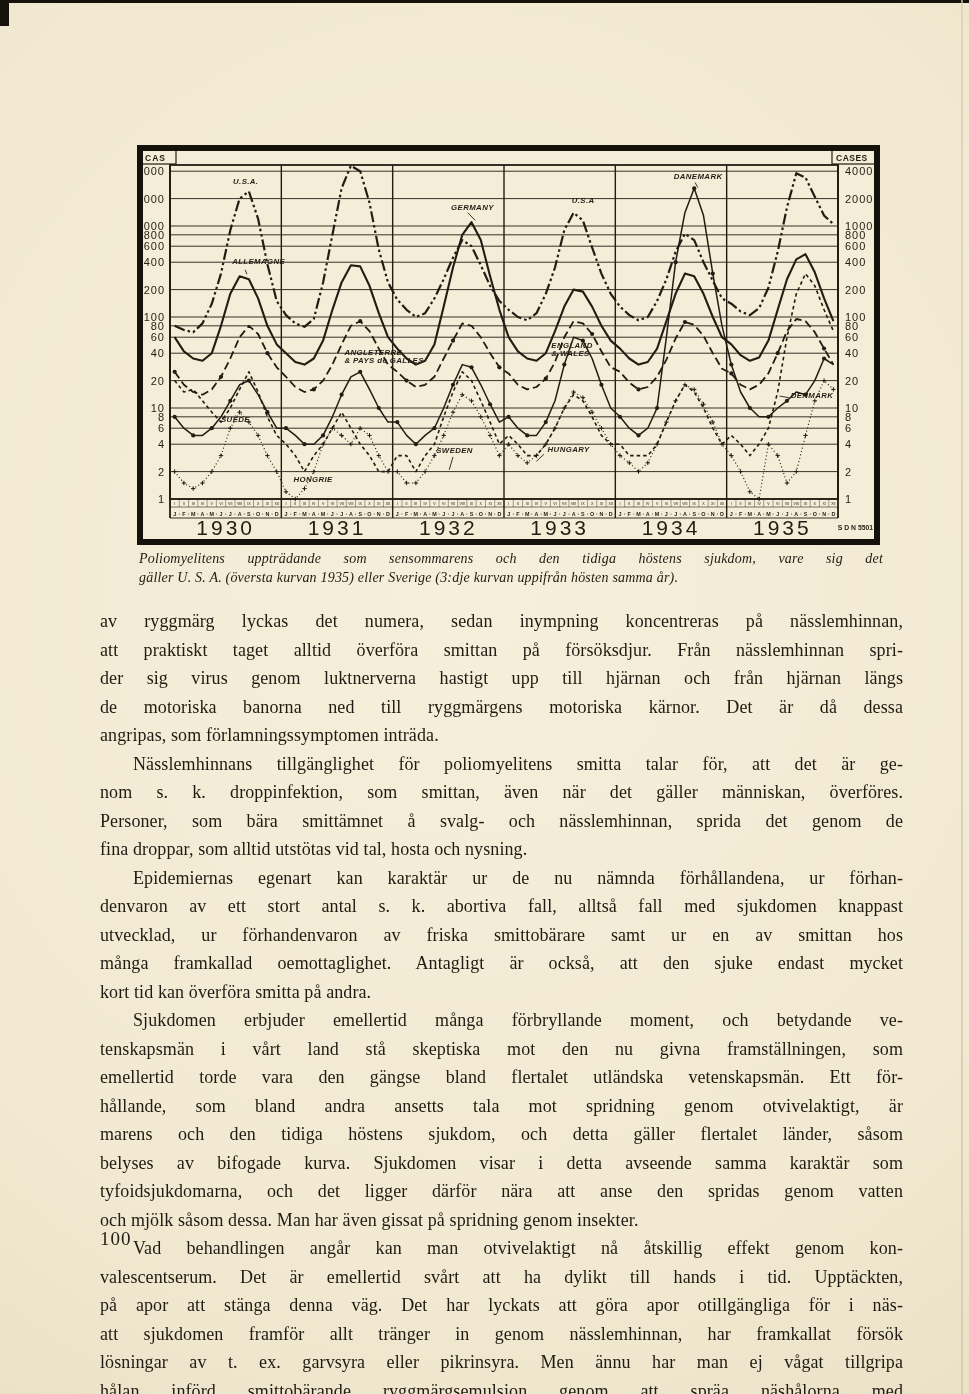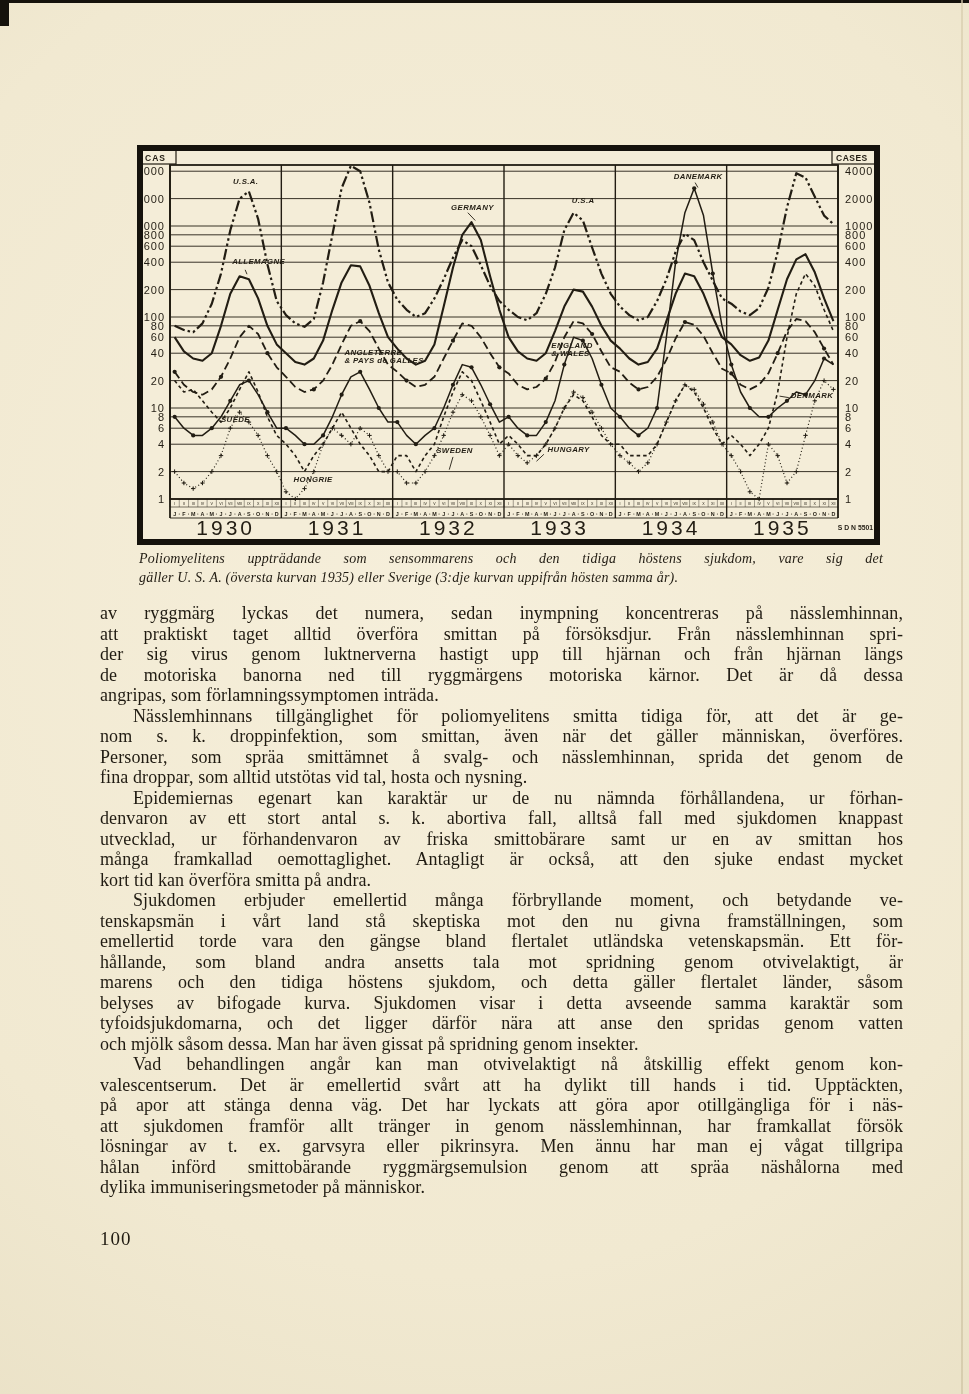--- a/index.html
+++ b/index.html
@@ -9,21 +9,21 @@
     font-family:"Liberation Serif", serif;color:#201b12;
   }
   .scan-top{position:absolute;left:0;top:0;width:100%;height:3px;background:#15120c;}
   .scan-corner{position:absolute;left:0;top:0;width:9px;height:26px;background:#15120c;}
   .paper-edge{position:absolute;top:0;right:6px;width:2px;height:100%;background:linear-gradient(#d8cdae,#cfc4a4);opacity:.7;}
   .figure{position:absolute;left:137px;top:145px;width:800px;height:400px;}
   .caption{position:absolute;left:139px;top:549px;width:744px;font-style:italic;font-size:14px;line-height:19px;letter-spacing:.2px;}
   .caption .cline{text-align:justify;text-align-last:justify;white-space:normal;}
   .caption .cline.last{text-align-last:left;}
   .body-text{position:absolute;left:100px;top:603px;width:803px;font-size:18px;line-height:20.5px;}
-  .line{text-align:justify;text-align-last:justify;letter-spacing:.1px;}
+  .line{text-align:justify;text-align-last:justify;letter-spacing:.1px;margin-top:8px;}
   .line.last{text-align-last:left;}
   .para.indent .line:first-child{text-indent:33px;}
   .page-number{position:absolute;left:100px;top:1228px;font-size:19px;letter-spacing:1px;}
   svg text{fill:#221d13;}
 </style>
 </head>
 <body>
 
 <div class="page">
   <div class="scan-top"></div>
@@ -574,23 +574,23 @@
 
   <div class="body-text">
       <div class="para">
         <div class="line">av ryggmärg lyckas det numera, sedan inympning koncentreras på nässlemhinnan,</div>
         <div class="line">att praktiskt taget alltid överföra smittan på försöksdjur. Från nässlemhinnan spri-</div>
         <div class="line">der sig virus genom luktnerverna hastigt upp till hjärnan och från hjärnan längs</div>
         <div class="line">de motoriska banorna ned till ryggmärgens motoriska kärnor.  Det är då dessa</div>
         <div class="line last">angripas, som förlamningssymptomen inträda.</div>
       </div>
       <div class="para indent">
-        <div class="line">Nässlemhinnans tillgänglighet för poliomyelitens smitta tidiga för, att det är ge-</div>
+        <div class="line">Nässlemhinnans tillgänglighet för poliomyelitens smitta talar för, att det är ge-</div>
         <div class="line">nom s. k. droppinfektion, som smittan, även när det gäller människan, överföres.</div>
-        <div class="line">Personer, som spräa smittämnet å svalg- och nässlemhinnan, sprida det genom de</div>
+        <div class="line">Personer, som bära smittämnet å svalg- och nässlemhinnan, sprida det genom de</div>
         <div class="line last">fina droppar, som alltid utstötas vid tal, hosta och nysning.</div>
       </div>
       <div class="para indent">
         <div class="line">Epidemiernas egenart kan karaktär ur de nu nämnda förhållandena, ur förhan-</div>
         <div class="line">denvaron av ett stort antal s. k. abortiva fall, alltså fall med sjukdomen knappast</div>
         <div class="line">utvecklad, ur förhandenvaron av friska smittobärare samt ur en av smittan hos</div>
         <div class="line">många framkallad oemottaglighet. Antagligt är också, att den sjuke endast mycket</div>
         <div class="line last">kort tid kan överföra smitta på andra.</div>
       </div>
       <div class="para indent">

